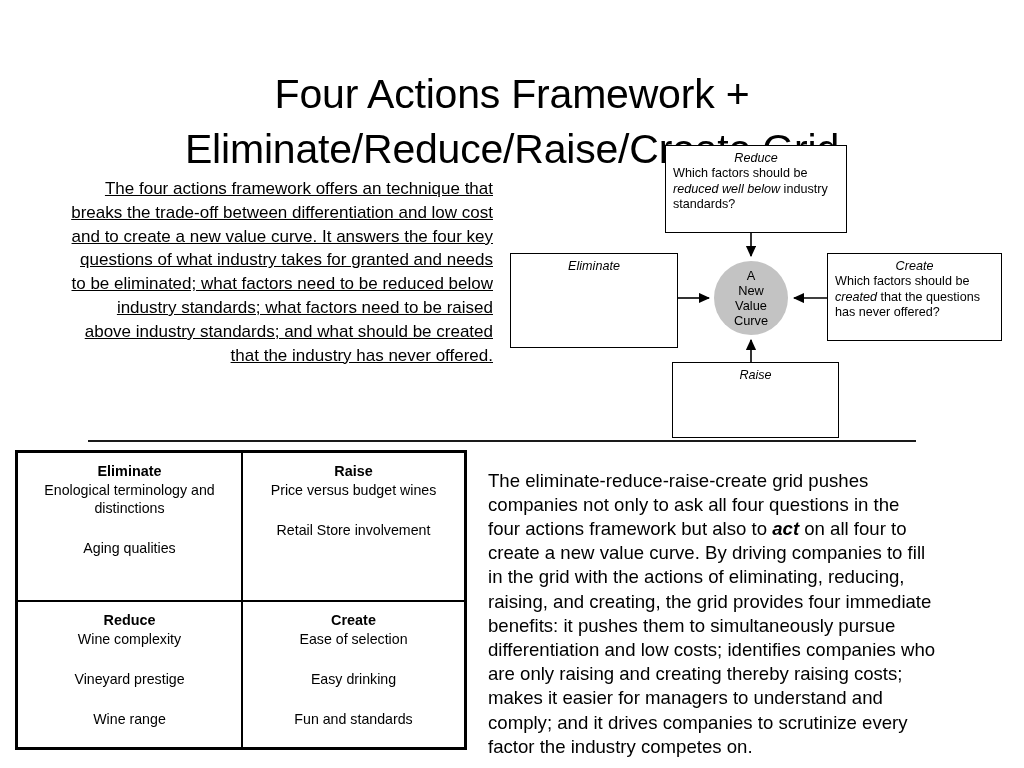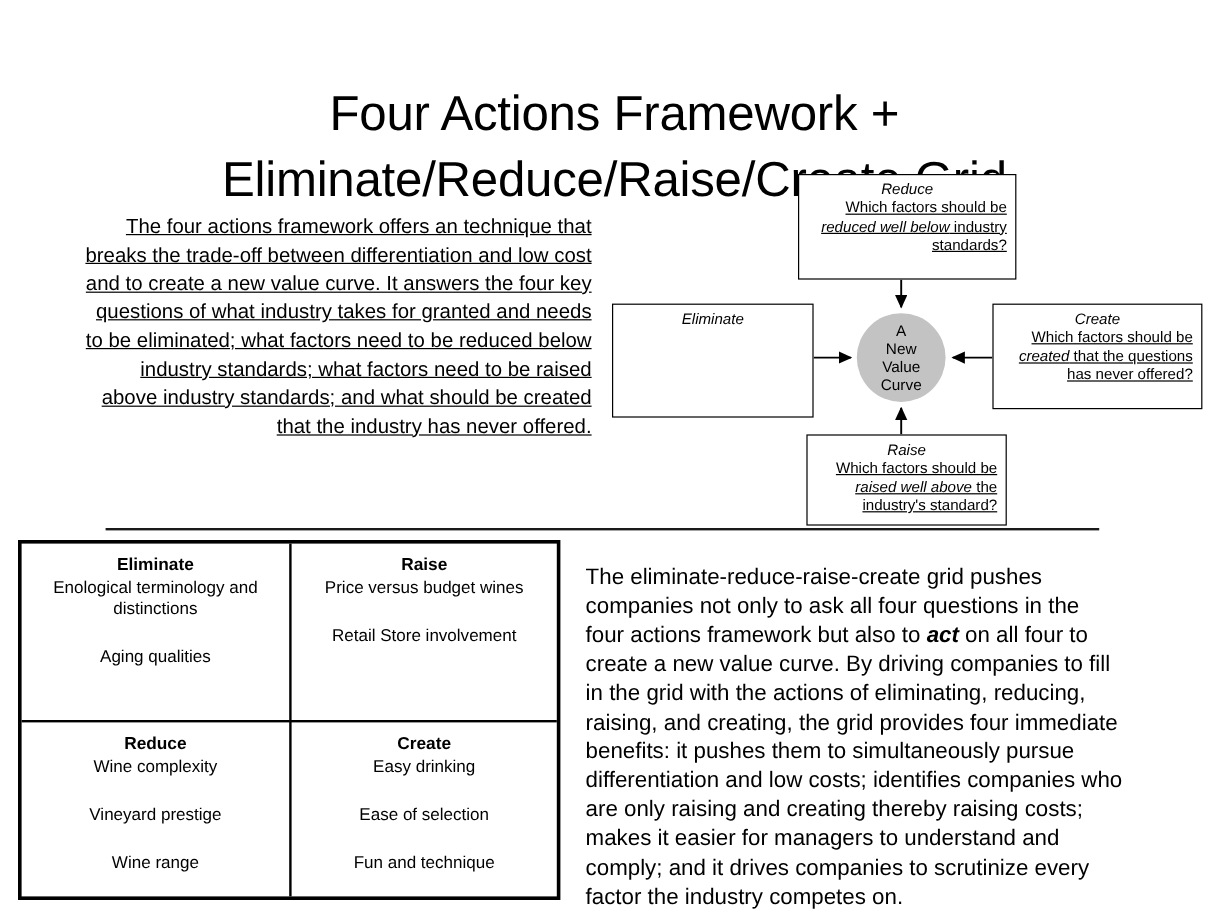--- a/index.html
+++ b/index.html
@@ -67,22 +67,21 @@
   .fa-box .fa-head {
     display: block;
     text-align: center;
     font-style: italic;
     font-size: 12.6px;
     line-height: 16px;
     margin-bottom: 0px;
   }
   .fa-box .fa-body {
     display: block;
-    text-align: right;
-    text-decoration: underline;
+    text-align: left;
   }
   .fa-body em { font-style: italic; }
 
   #box-reduce   { left: 160px; top:   5px; width: 182px; height: 88px; }
   #box-eliminate{ left:   5px; top: 113px; width: 168px; height: 95px; }
   #box-create   { left: 322px; top: 113px; width: 175px; height: 88px; }
   #box-raise    { left: 167px; top: 222px; width: 167px; height: 76px; }
 
   
   #value-curve-circle {
@@ -210,21 +209,20 @@
     <span class="fa-head">Eliminate</span>
   </div>
 
   <div class="fa-box" id="box-create">
     <span class="fa-head">Create</span>
     <span class="fa-body"><span>Which factors should be </span><em>created</em><span> that the questions has never offered?</span></span>
   </div>
 
   <div class="fa-box" id="box-raise">
     <span class="fa-head">Raise</span>
-    <span class="fa-body"><span>Which factors should be </span><em>raised well above</em><span> the industry's standard?</span></span>
   </div>
 
   <div id="value-curve-circle">
     <span>A</span>
     <span>New</span>
     <span>Value</span>
     <span>Curve</span>
   </div>
 </div>
 
@@ -242,19 +240,19 @@
     <span class="cell-item">Retail Store involvement</span>
   </div>
   <div class="grid-cell row-bottom">
     <span class="cell-title">Reduce</span>
     <span class="cell-item">Wine complexity</span>
     <span class="cell-item">Vineyard prestige</span>
     <span class="cell-item">Wine range</span>
   </div>
   <div class="grid-cell col-right row-bottom">
     <span class="cell-title">Create</span>
+    <span class="cell-item">Ease of selection</span>
     <span class="cell-item">Easy drinking</span>
-    <span class="cell-item">Ease of selection</span>
-    <span class="cell-item">Fun and technique</span>
+    <span class="cell-item">Fun and standards</span>
   </div>
 </div>
 
 <p id="grid-paragraph"><span>The eliminate-reduce-raise-create grid pushes companies not only to ask all four questions in the four actions framework but also to </span><em>act</em><span> on all four to create a new value curve.  By driving companies to fill in the grid with the actions of eliminating, reducing, raising, and creating, the grid provides four immediate benefits: it pushes them to simultaneously pursue differentiation and low costs; identifies companies who are only raising and creating thereby raising costs; makes it easier for managers to understand and comply; and it drives companies to scrutinize every factor the industry competes on.</span></p>
 
 </body></html>

